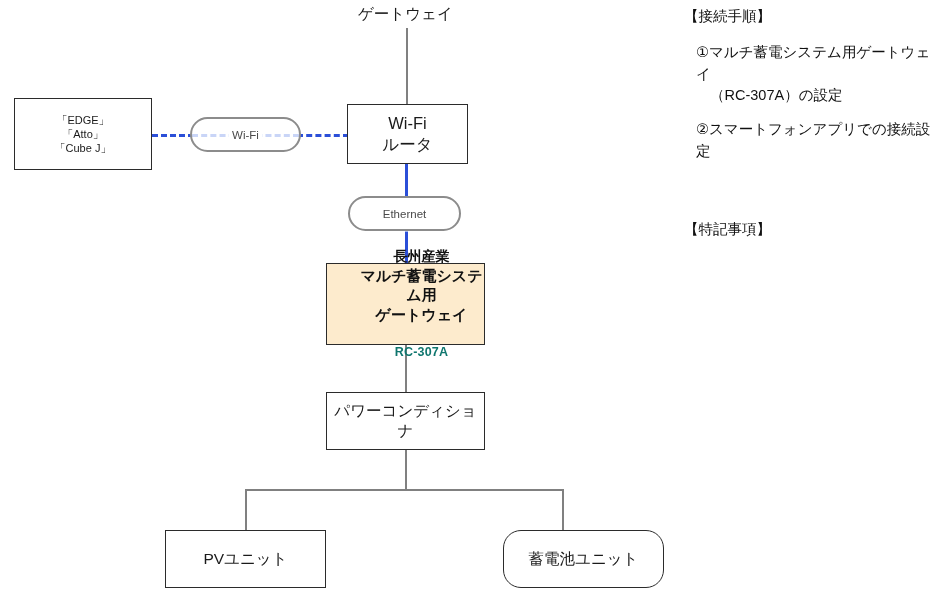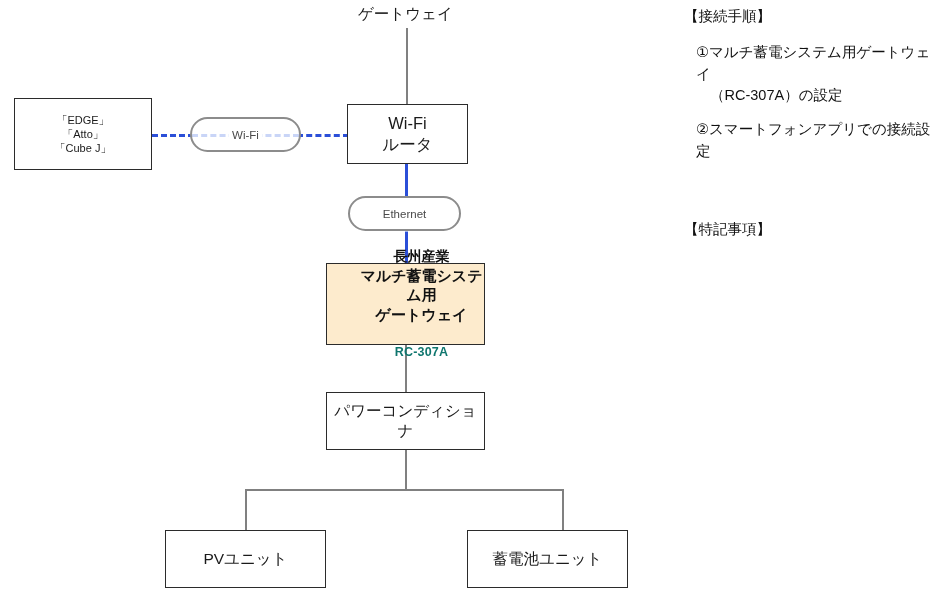--- a/index.html
+++ b/index.html
@@ -40,21 +40,21 @@
     z-index: 5;
   }
   .node .line { display: block; }
 
   #node-edge        { left: 14px;  top: 98px;  width: 138px; height: 72px; font-size: 11px; }
   #node-router      { left: 347px; top: 104px; width: 121px; height: 60px; font-size: 16.5px; }
   #node-gateway     { left: 326px; top: 263px; width: 159px; height: 82px;
                       background: #fdebcd; border-color: #2b2b2b; padding-left: 32px; }
   #node-pcs         { left: 326px; top: 392px; width: 159px; height: 58px; font-size: 15.5px; }
   #node-pv          { left: 165px; top: 530px; width: 161px; height: 58px; font-size: 15.5px; }
-  #node-battery     { left: 467px; top: 530px; width: 161px; height: 58px; font-size: 15.5px; }
+  #node-battery     { left: 503px; top: 530px; width: 161px; height: 58px; font-size: 15.5px; border-radius: 18px; }
 
   
   .gw-head   { font-size: 14px; font-weight: 700; color: #111; }
   .gw-main   { font-size: 15px; font-weight: 700; color: #111; }
   .gw-model  { font-size: 12.5px; font-weight: 700; color: #0f766e; margin-top: 20px; letter-spacing: .2px; }
 
   
   .free-label {
     position: absolute;
     font-size: 15.5px;

